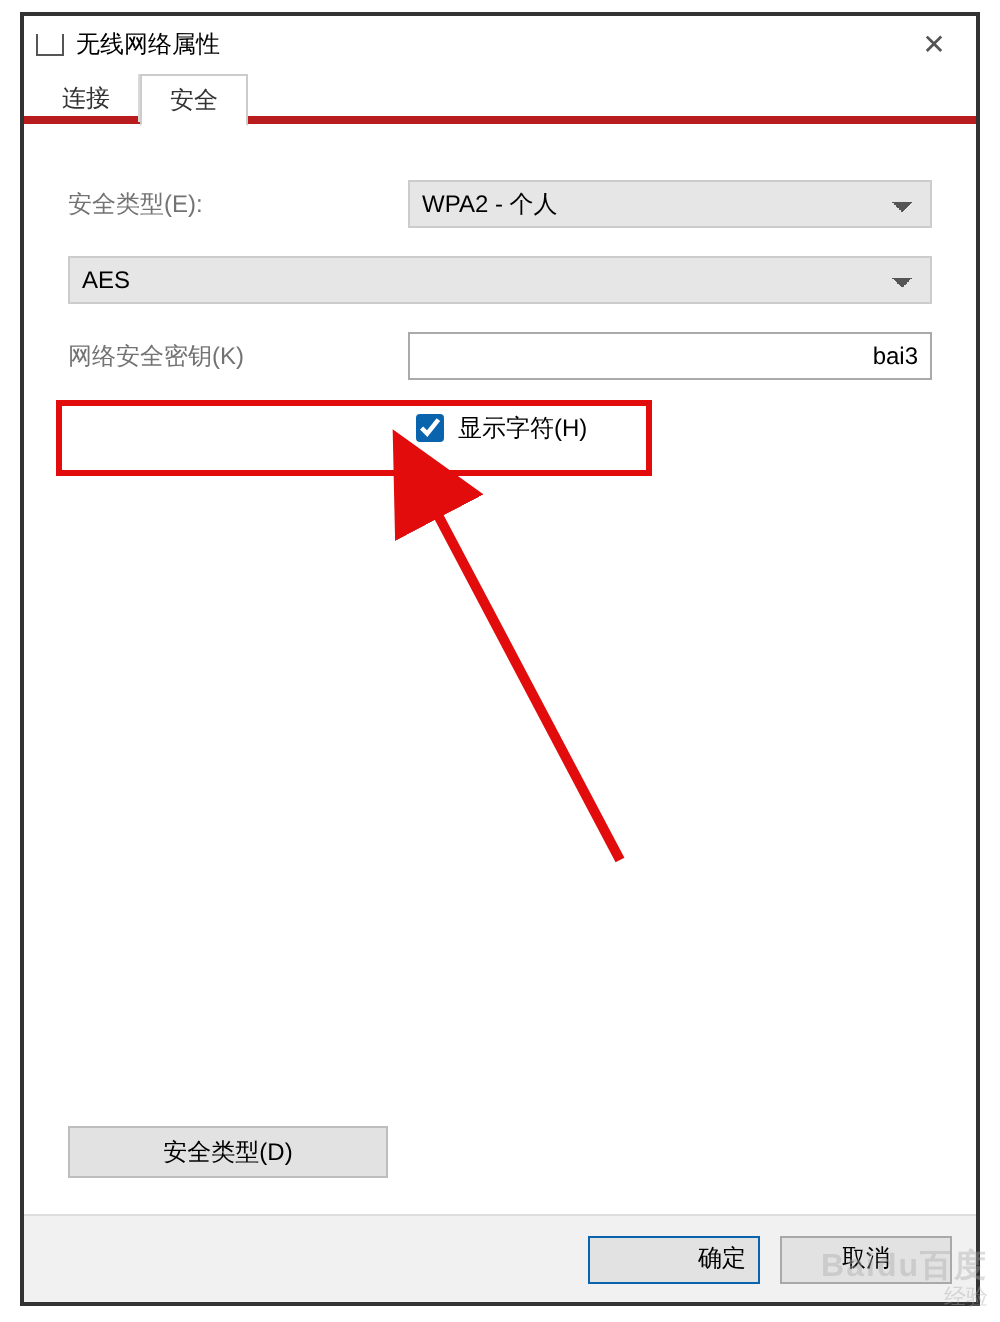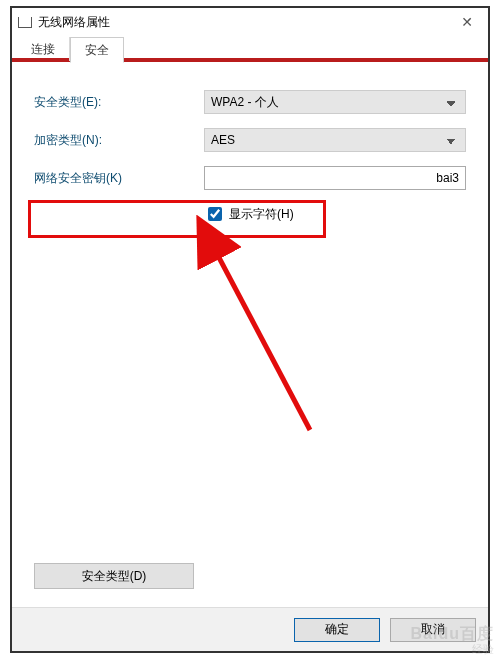--- a/index.html
+++ b/index.html
@@ -74,21 +74,21 @@
   }
   .row {
     display: flex;
     align-items: center;
     margin-bottom: 14px;
     min-height: 24px;
   }
   .row .label {
     width: 170px;
     font-size: 12px;
-    color: #0c4a6e;
+    color: #737373;
   }
   .row .field { flex: 1; }
   select.win, input.win {
     width: 100%;
     height: 24px;
     font-size: 12px;
     font-family: inherit;
     padding: 2px 6px;
     color: #000;
   }
@@ -157,20 +157,21 @@
     width: 86px;
     height: 24px;
     background: #e2e2e2;
     border: 1px solid #a9a9a9;
     font-size: 12px;
     font-family: inherit;
     cursor: pointer;
   }
   .footer button.primary {
     border: 1px solid #0a64ad;
+    text-align: right;
   }
   
   .arrow {
     position: absolute;
     pointer-events: none;
     z-index: 10;
     left: 0; top: 0;
   }
   
   .watermark {
@@ -212,21 +213,20 @@
     <div class="row">
       <div class="label">安全类型(E):</div>
       <div class="field">
         <select class="win">
           <option>WPA2 - 个人</option>
         </select>
       </div>
     </div>
 
     <div class="row">
-      <div class="label">加密类型(N):</div>
       <div class="field">
         <select class="win">
           <option>AES</option>
         </select>
       </div>
     </div>
 
     <div class="row">
       <div class="label">网络安全密钥(K)</div>
       <div class="field">

